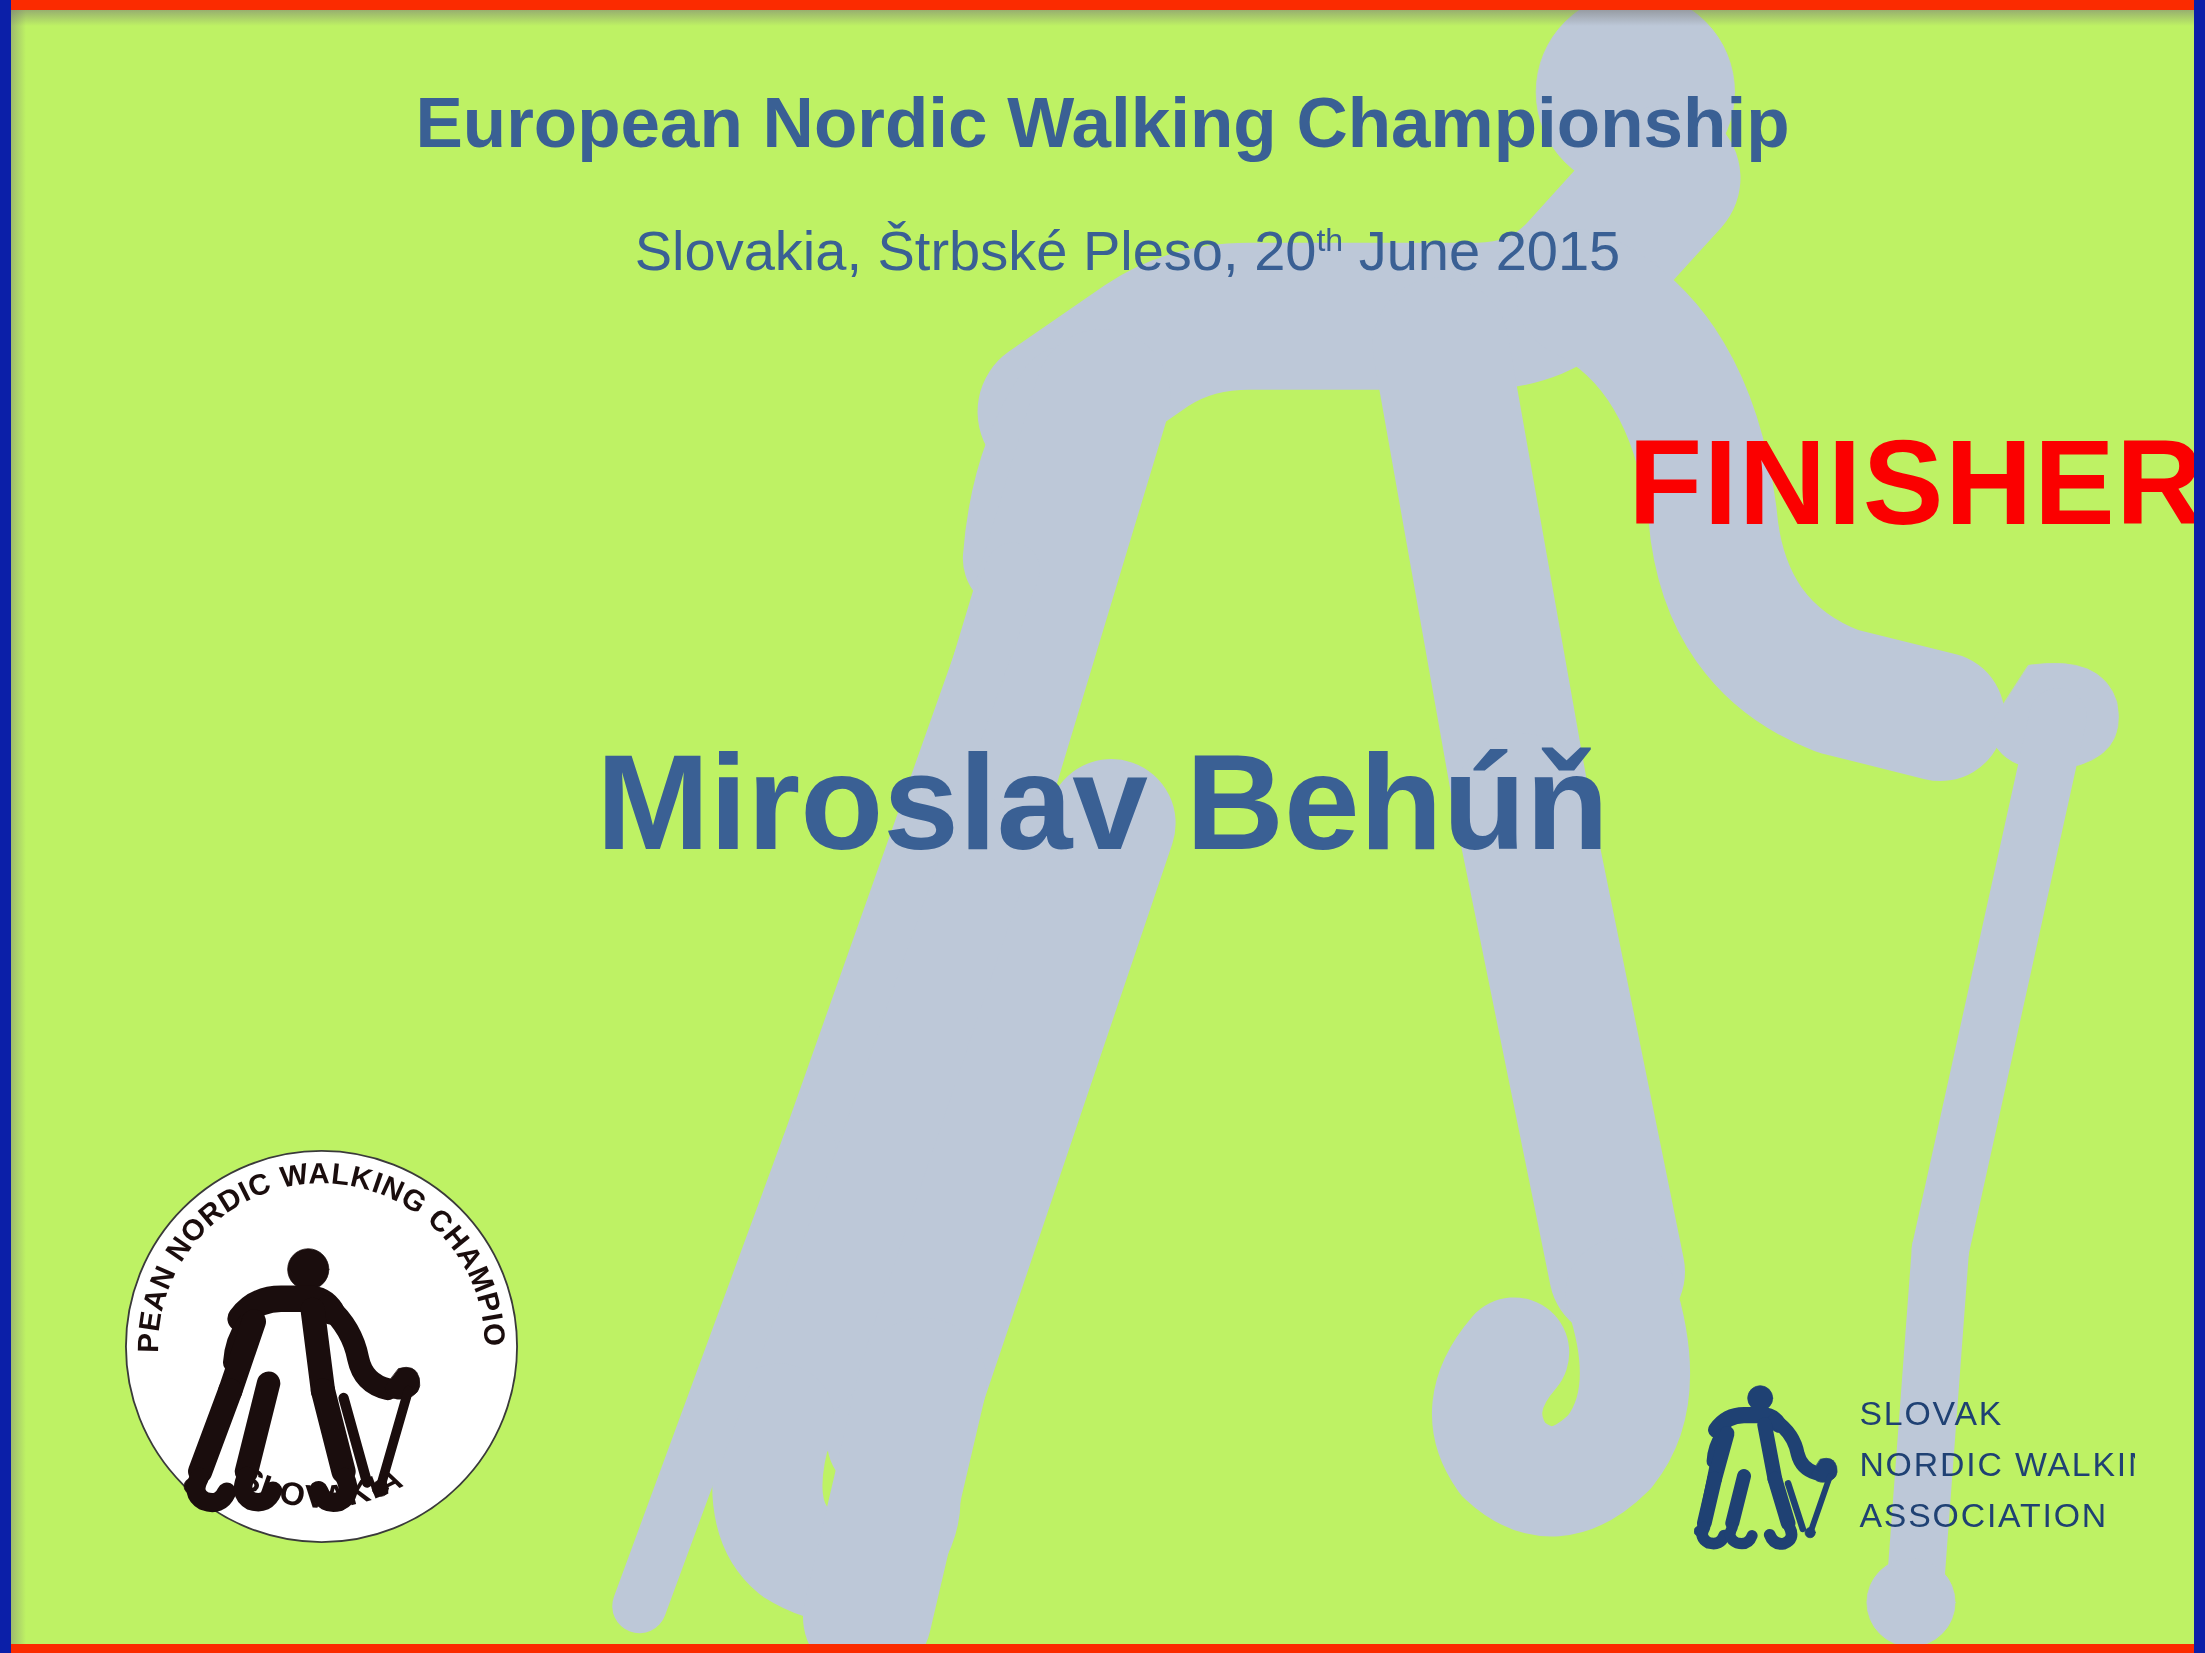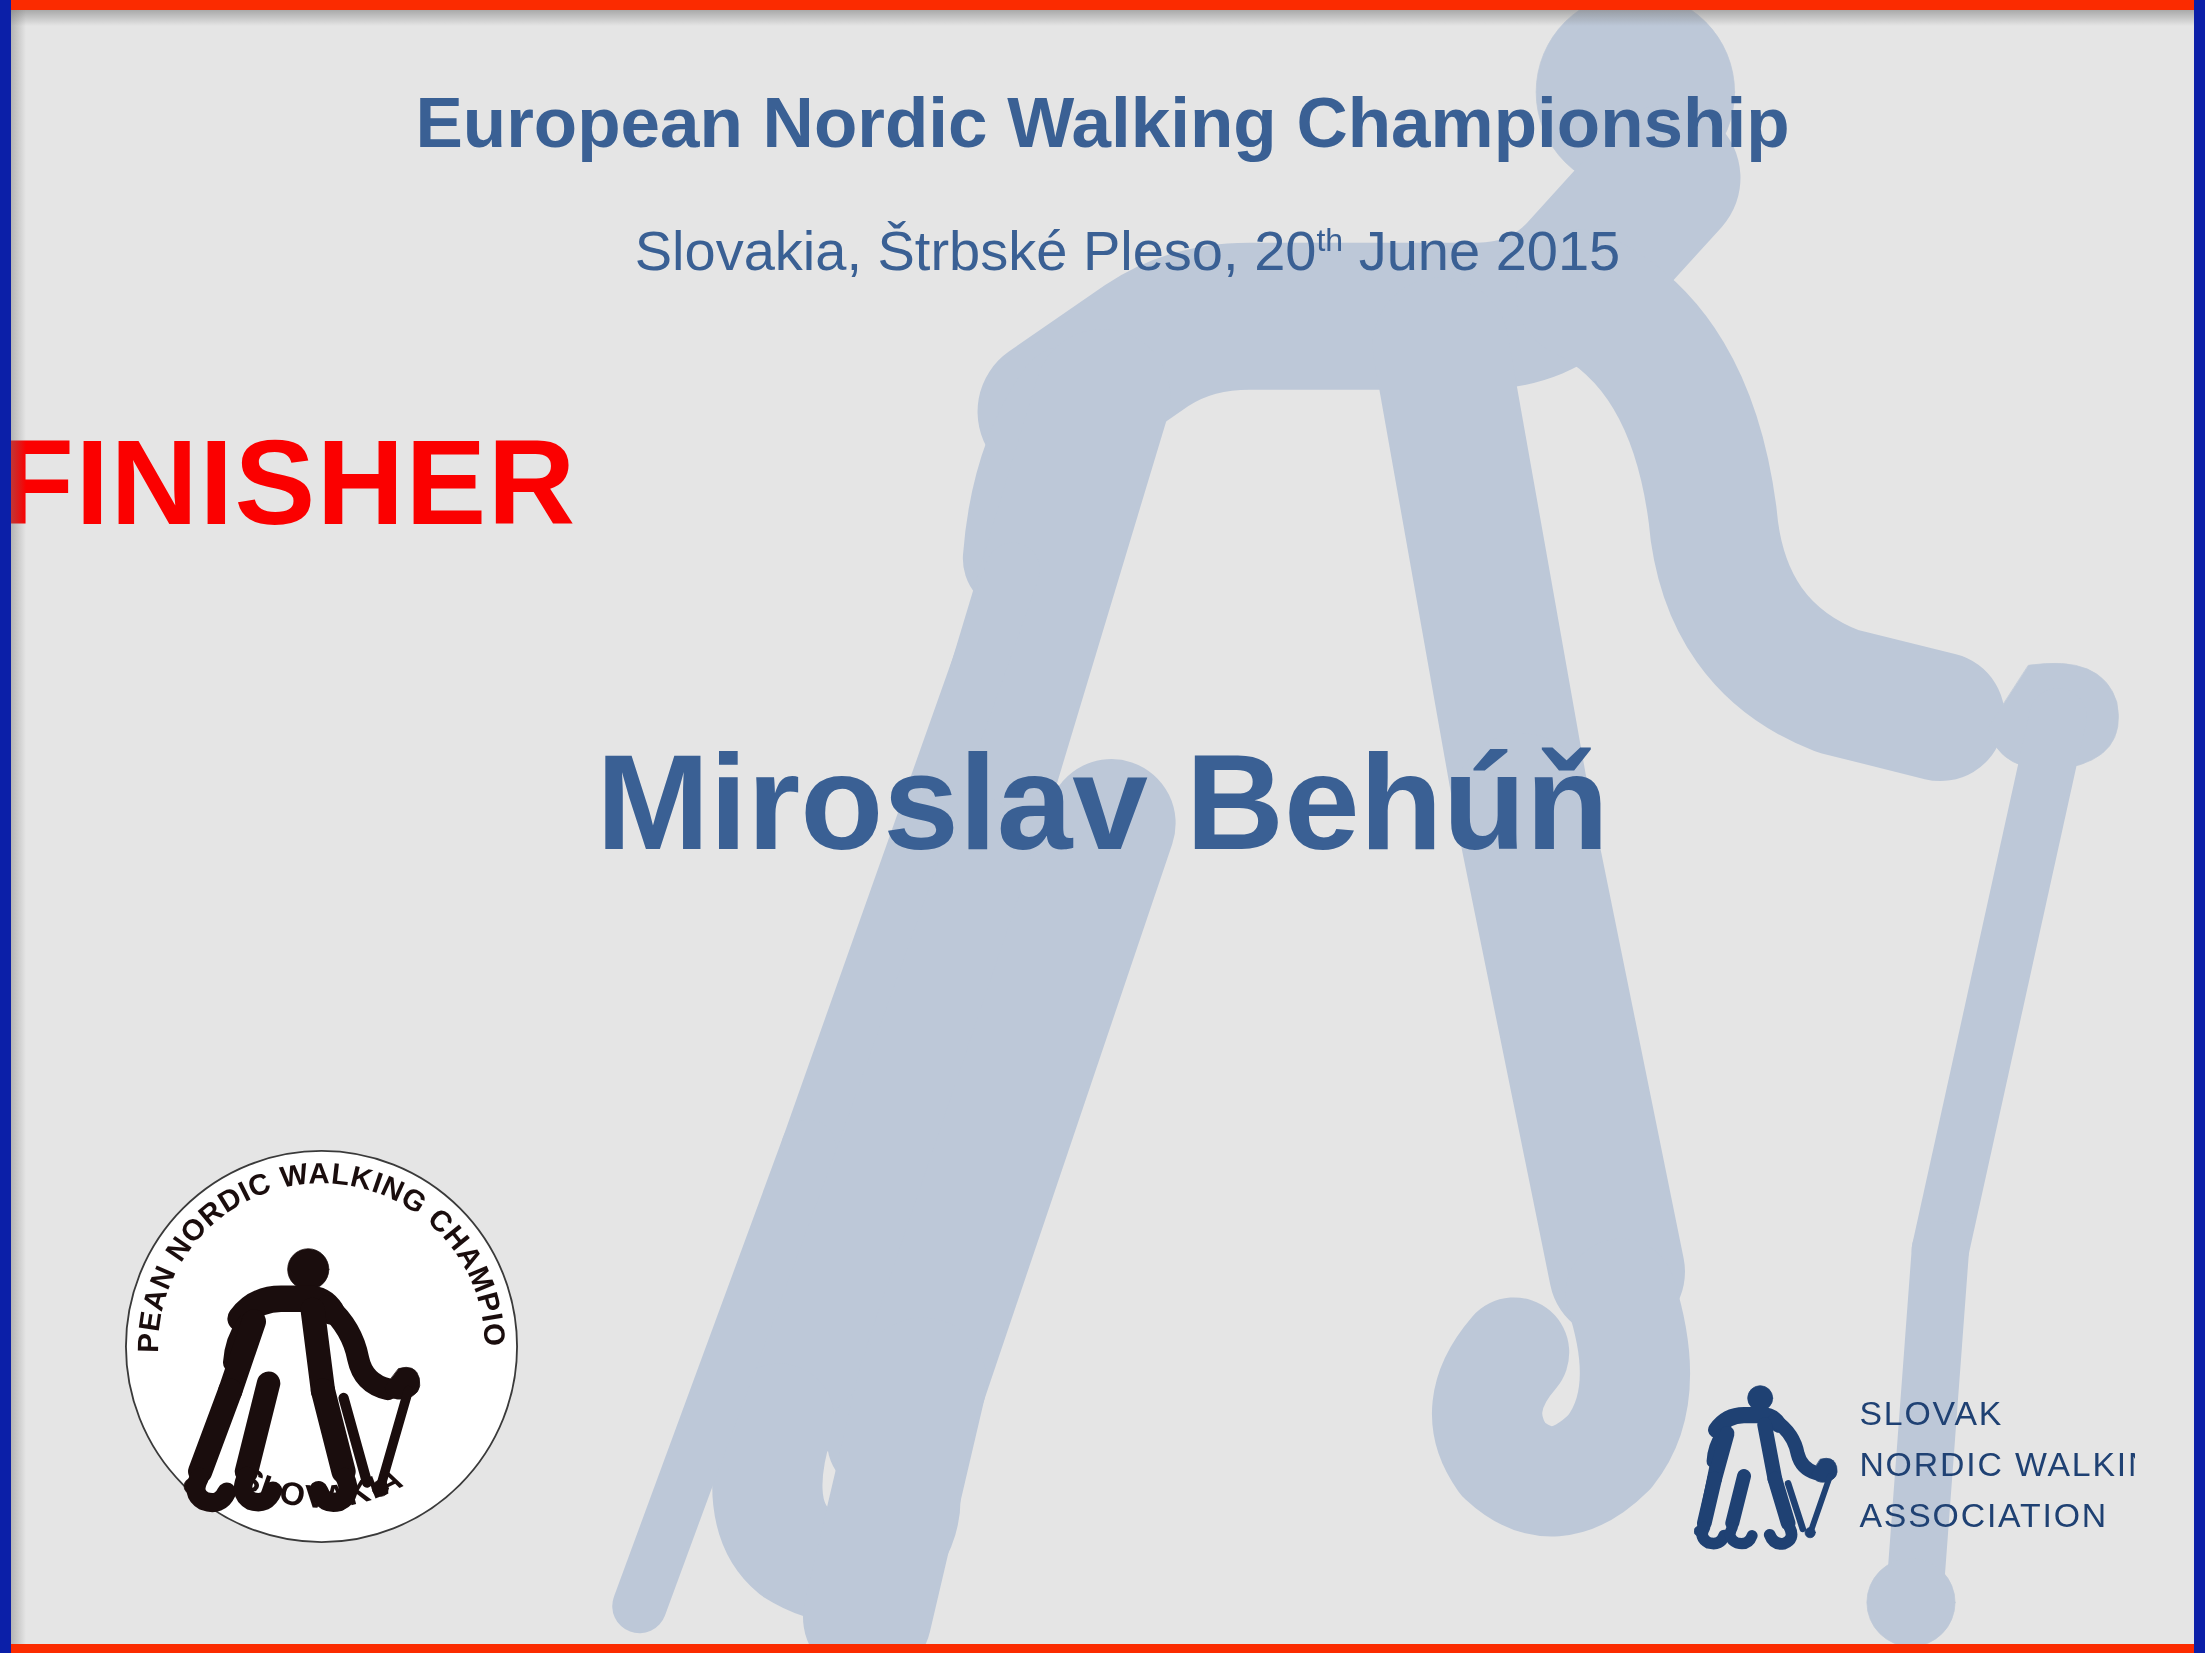--- a/index.html
+++ b/index.html
@@ -4,21 +4,21 @@
 <style>
   html, body {
     margin: 0;
     padding: 0;
     background: #ffffff;
   }
   #certificate {
     position: relative;
     width: 2205px;
     height: 1654px;
-    background: #e5e5e5;
+    background: #bef264;
     overflow: hidden;
     font-family: "Liberation Sans", sans-serif;
     box-sizing: border-box;
   }
 
   
   .border-top {
     position: absolute;
     left: 0; top: 0;
     width: 2205px; height: 9.6px;
@@ -97,21 +97,21 @@
   }
   .subtitle sup {
     font-size: 32px;
     vertical-align: 19px;
     line-height: 0;
   }
   .finisher {
     position: absolute;
     left: 0; top: 412px;
     width: 2205px;
-    text-align: left;
+    text-align: right;
     font-size: 121px;
     font-weight: bold;
     color: #fb0000;
     letter-spacing: 1.5px;
     z-index: 12;
     white-space: nowrap;
   }
   .athlete-name {
     position: absolute;
     left: 0; top: 724px;

